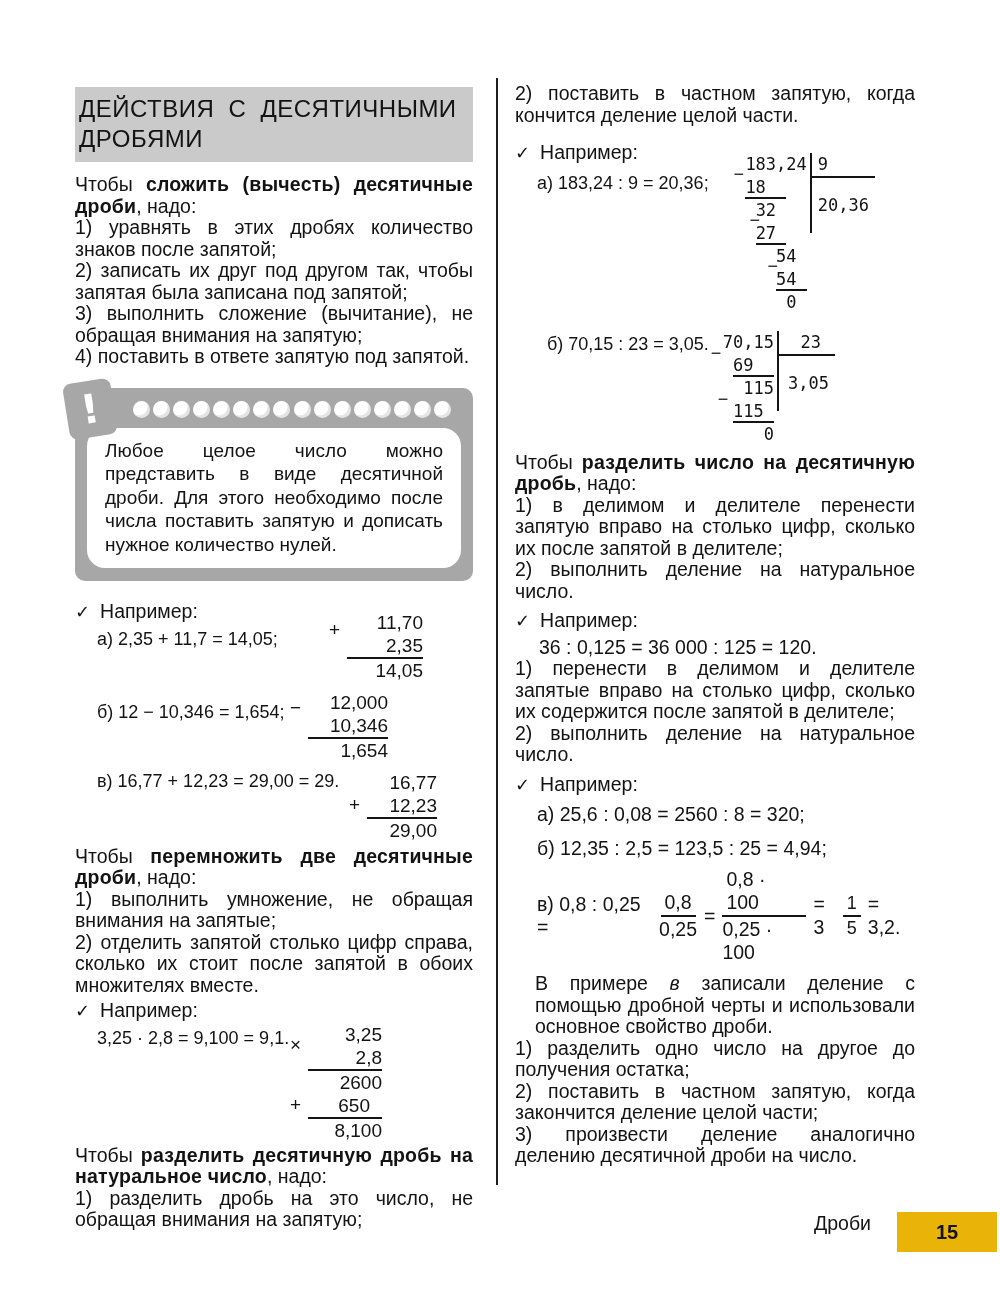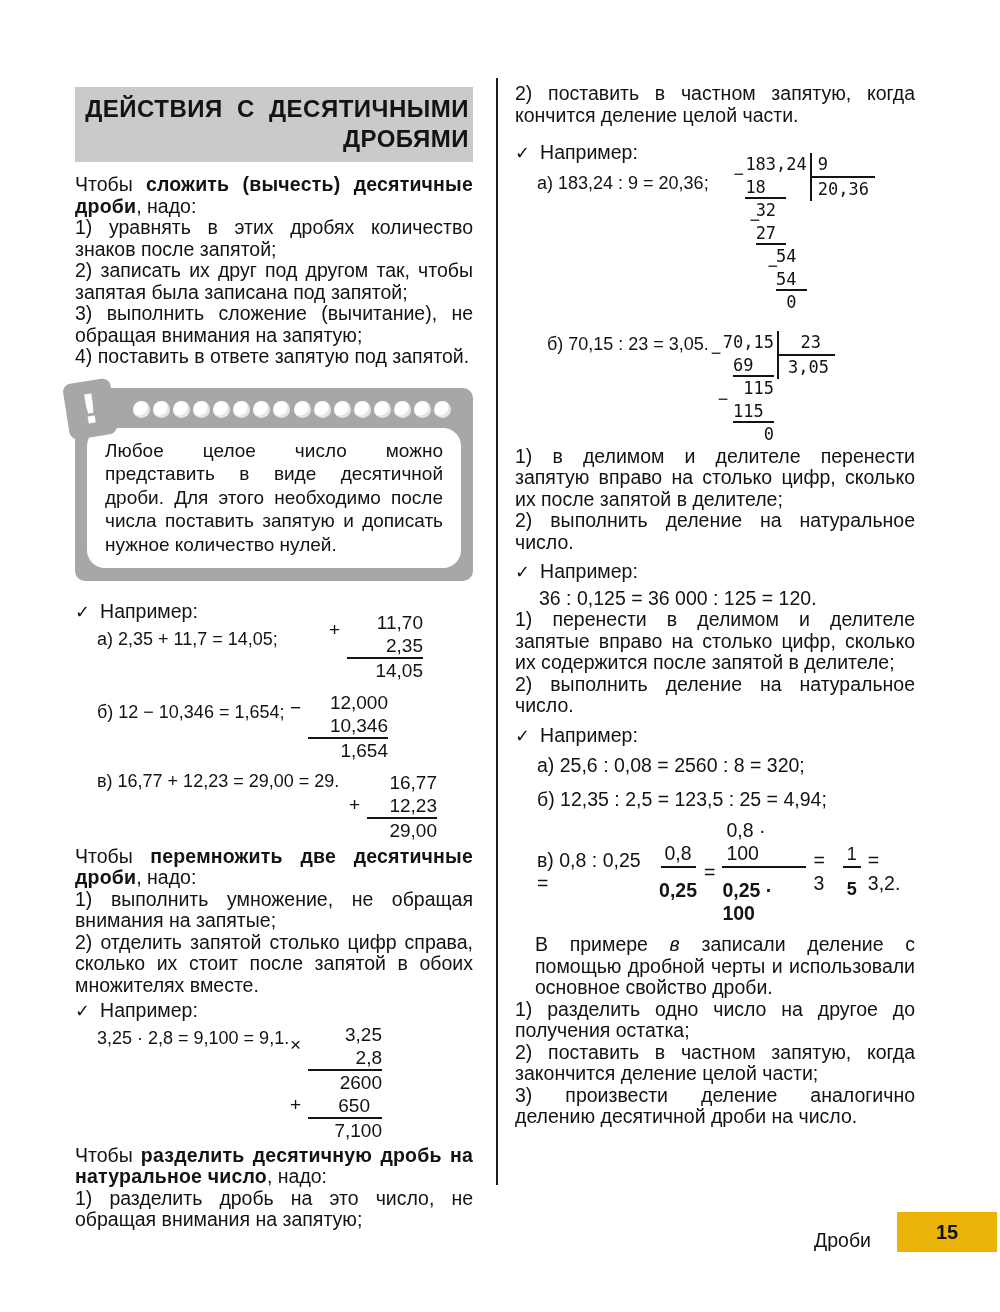--- a/index.html
+++ b/index.html
@@ -3,21 +3,21 @@
 <meta charset="utf-8">
 <style>
   html,body{margin:0;padding:0;background:#ffffff;}
   .page{position:relative;width:1000px;height:1312px;background:#fff;overflow:hidden;
         font-family:"Liberation Sans",sans-serif;color:#131313;}
   .divider{position:absolute;left:496px;top:78px;width:2px;height:1107px;background:#1d1d1d;}
   .col{position:absolute;}
   #colL{left:75px;top:87px;width:398px;}
   #colR{left:515px;top:83px;width:400px;}
 
-  .titlebox{background:#cacaca;text-align:right;font-weight:bold;font-size:24px;line-height:30px;
+  .titlebox{background:#cacaca;text-align:left;font-weight:normal;font-size:24px;line-height:30px;
             padding:7px 4px 8px;letter-spacing:.5px;word-spacing:7px;margin:0 0 12px 0;}
 
   p.body{font-size:19.5px;line-height:21.5px;text-align:justify;margin:0;}
   p.body b{letter-spacing:.2px;}
 
   .callout{position:relative;background:#a7a7a7;border-radius:10px;margin-top:20px;
            padding:40px 12px 13px 12px;}
   .tab{position:absolute;left:-9px;top:-7px;width:48px;height:56px;background:#a7a7a7;
        border-radius:8px;transform:rotate(-9deg);display:flex;align-items:center;justify-content:center;}
   .tab-excl{color:#fff;font-weight:bold;font-size:40px;line-height:1;font-family:"DejaVu Sans",sans-serif;}
@@ -40,32 +40,32 @@
   .colarith .row.u{border-bottom:2px solid #141414;}
   .aop{position:absolute;left:0;font-size:19px;}
 
   
   .ld{display:flex;align-items:flex-start;position:relative;flex:0 0 auto;
       font-family:"DejaVu Sans Mono",monospace;font-size:17px;line-height:23px;padding-left:14px;}
   .ld-main .ldrow{white-space:pre;}
   .ld .u{border-bottom:2px solid #141414;}
   .ld-side{border-left:2px solid #141414;margin-left:3px;}
   .ld-side .dvr{border-bottom:2px solid #141414;padding:0 14px 0 6px;min-width:56px;box-sizing:border-box;white-space:pre;}
-  .ld-side .quo{padding:0 6px;white-space:pre;}
+  .ld-side .quo{padding:16px 6px;white-space:pre;}
   .ldm{position:absolute;font-family:"Liberation Sans",sans-serif;font-size:18px;}
 
   
   .fracrow{display:flex;align-items:center;gap:7px;font-size:19.5px;margin-left:22px;}
   .frac{display:inline-flex;flex-direction:column;align-items:center;}
   .frac .num{border-bottom:2px solid #141414;padding:0 4px 1px;}
-  .frac .den{padding-top:11px;font-weight:bold;}
+  .frac .den{padding-top:1px;}
   .frac.small{font-size:18px;}
 
   .footer{position:absolute;left:515px;top:1212px;width:482px;display:flex;
-          justify-content:flex-end;align-items:flex-end;gap:26px;}
+          justify-content:flex-end;align-items:flex-start;gap:26px;}
   .pagebox{width:100px;height:40px;background:#eab308;display:flex;align-items:center;justify-content:center;
            font-weight:bold;font-size:20px;}
   .seclabel{font-size:19.5px;}
 </style>
 </head>
 <body>
 
 <div class="page">
   <div class="divider"></div>
 
@@ -152,21 +152,21 @@
 
     <div class="exrow">
       <div class="eq" style="padding-top:5px;">3,25 · 2,8 = 9,100 = 9,1.</div>
       <div class="colarith" style="width:74px;margin-right:91px;">
         <span class="aop" style="top:10px;">×</span>
         <span class="aop" style="top:70px;">+</span>
         <div class="row">3,25</div>
         <div class="row u">2,8</div>
         <div class="row">2600</div>
         <div class="row u" style="padding-right:12px;">650</div>
-        <div class="row">7,100</div>
+        <div class="row">8,100</div>
       </div>
     </div>
 
     <p class="body" style="margin-top:3px;"><span>Чтобы </span><b>разделить десятичную дробь на натуральное число</b><span>, надо:</span></p>
     <p class="body">1) разделить дробь на это число, не обращая внимания на запятую;</p>
   </div>
 
   <div class="col" id="colR">
 
     <p class="body">2) поставить в частном запятую, когда кончится деление целой части.</p>
@@ -210,20 +210,21 @@
           <div class="ldrow"><span> </span><span class="u">115 </span></div>
           <div class="ldrow"><span>   </span><span>0</span></div>
         </div>
         <div class="ld-side">
           <div class="dvr">23</div>
           <div class="quo">3,05</div>
         </div>
       </div>
     </div>
 
+    <p class="body" style="margin-top:6px;"><span>Чтобы </span><b>разделить число на десятичную дробь</b><span>, надо:</span></p>
     <p class="body">1) в делимом и делителе перенести запятую вправо на столько цифр, сколько их после запятой в делителе;</p>
     <p class="body">2) выполнить деление на натуральное число.</p>
 
     <p class="exlabel" style="margin-top:8px;">
         <span class="check">✓</span>
         <span>Например:</span>
       </p>
     <p class="body" style="margin-top:4px;padding-left:24px;text-align:left;">36 : 0,125 = 36 000 : 125 = 120.</p>
 
     <p class="body">1) перенести в делимом и делителе запятые вправо на столько цифр, сколько их содержится после запятой в делителе;</p>

